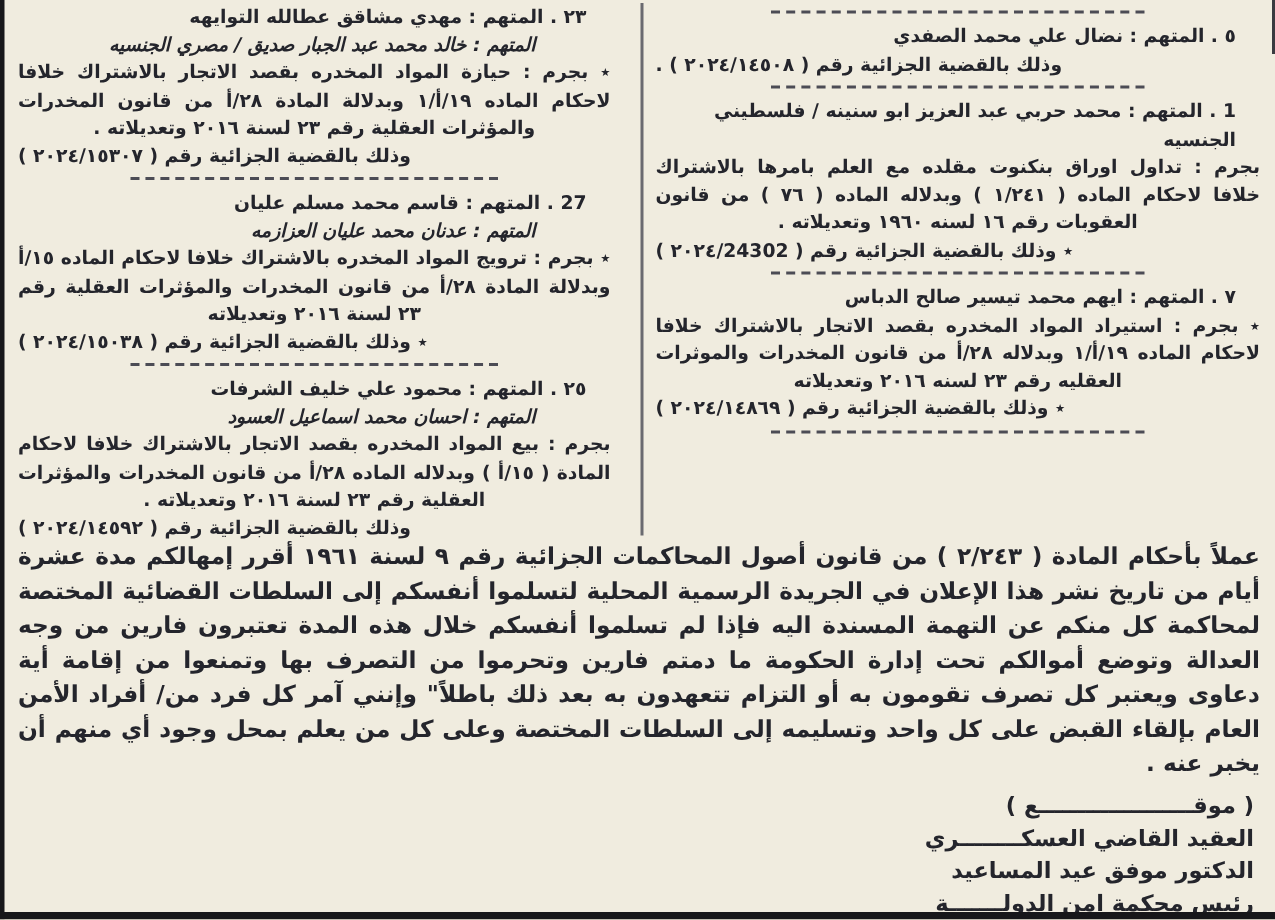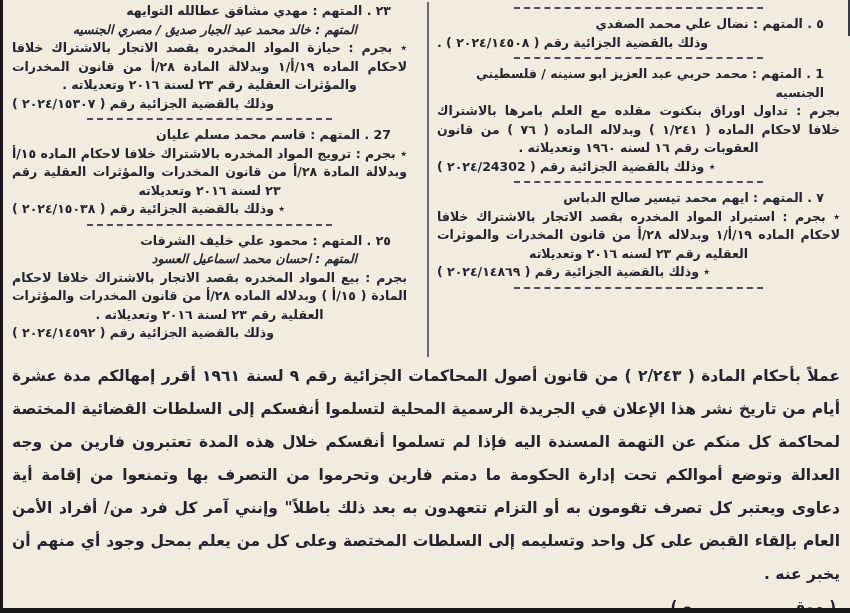--- a/index.html
+++ b/index.html
@@ -31,21 +31,21 @@
   .sep{border-top:2px dashed #4c4c55;width:62%;margin:5px auto 6px auto;height:0;}
   .entry{margin-bottom:2px;}
   .t1{text-align:right;padding-left:4px;padding-right:16px;}
   .t2{padding-right:50px;font-style:italic;}
   .charge{text-align:justify;text-align-last:center;}
   .case{text-align:left;}
 
   .notice{
     direction:rtl;
     font-size:15.5px;
-    line-height:33px;
+    line-height:23px;
     text-align:justify;
     padding:3px 10px 0 12px;
   }
   .signature{
     direction:rtl;
     margin:6px 14px 0 0;
     margin-left:auto;
     width:270px;
     font-size:15px;
     line-height:21.5px;
@@ -92,20 +92,21 @@
       <div class="entry">
         <div class="t1">٢٣ . المتهم : مهدي مشاقق عطالله التوايهه</div>
         <div class="t2">المتهم : خالد محمد عبد الجبار صديق / مصري الجنسيه</div>
         <div class="charge">٭ بجرم : حيازة المواد المخدره بقصد الاتجار بالاشتراك خلافا لاحكام الماده ١٩/أ/١ وبدلالة المادة ٢٨/أ من قانون المخدرات والمؤثرات العقلية رقم ٢٣ لسنة ٢٠١٦ وتعديلاته .</div>
         <div class="case">وذلك بالقضية الجزائية رقم ( ٢٠٢٤/١٥٣٠٧ )</div>
       </div>
       <div class="sep"></div>
 
       <div class="entry">
         <div class="t1">27 . المتهم : قاسم محمد مسلم عليان</div>
+        <div class="t2">المتهم : عدنان محمد عليان العزازمه</div>
         <div class="charge">٭ بجرم : ترويج المواد المخدره بالاشتراك خلافا لاحكام الماده ١٥/أ وبدلالة المادة ٢٨/أ من قانون المخدرات والمؤثرات العقلية رقم ٢٣ لسنة ٢٠١٦ وتعديلاته</div>
         <div class="case">٭ وذلك بالقضية الجزائية رقم ( ٢٠٢٤/١٥٠٣٨ )</div>
       </div>
       <div class="sep"></div>
 
       <div class="entry">
         <div class="t1">٢٥ . المتهم : محمود علي خليف الشرفات</div>
         <div class="t2">المتهم : احسان محمد اسماعيل العسود</div>
         <div class="charge">بجرم : بيع المواد المخدره بقصد الاتجار بالاشتراك خلافا لاحكام المادة ( ١٥/أ ) وبدلاله الماده ٢٨/أ من قانون المخدرات والمؤثرات العقلية رقم ٢٣ لسنة ٢٠١٦ وتعديلاته .</div>
         <div class="case">وذلك بالقضية الجزائية رقم ( ٢٠٢٤/١٤٥٩٢ )</div>

